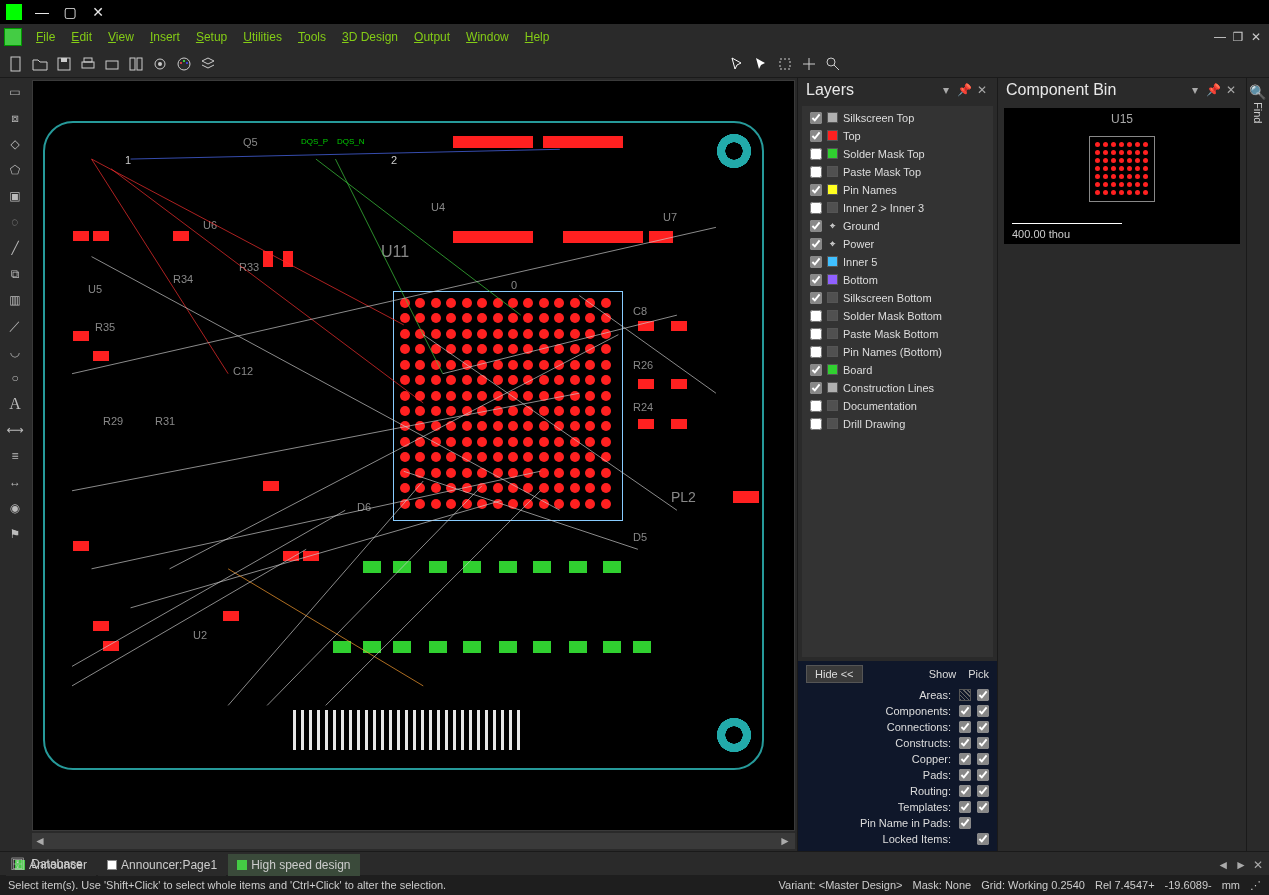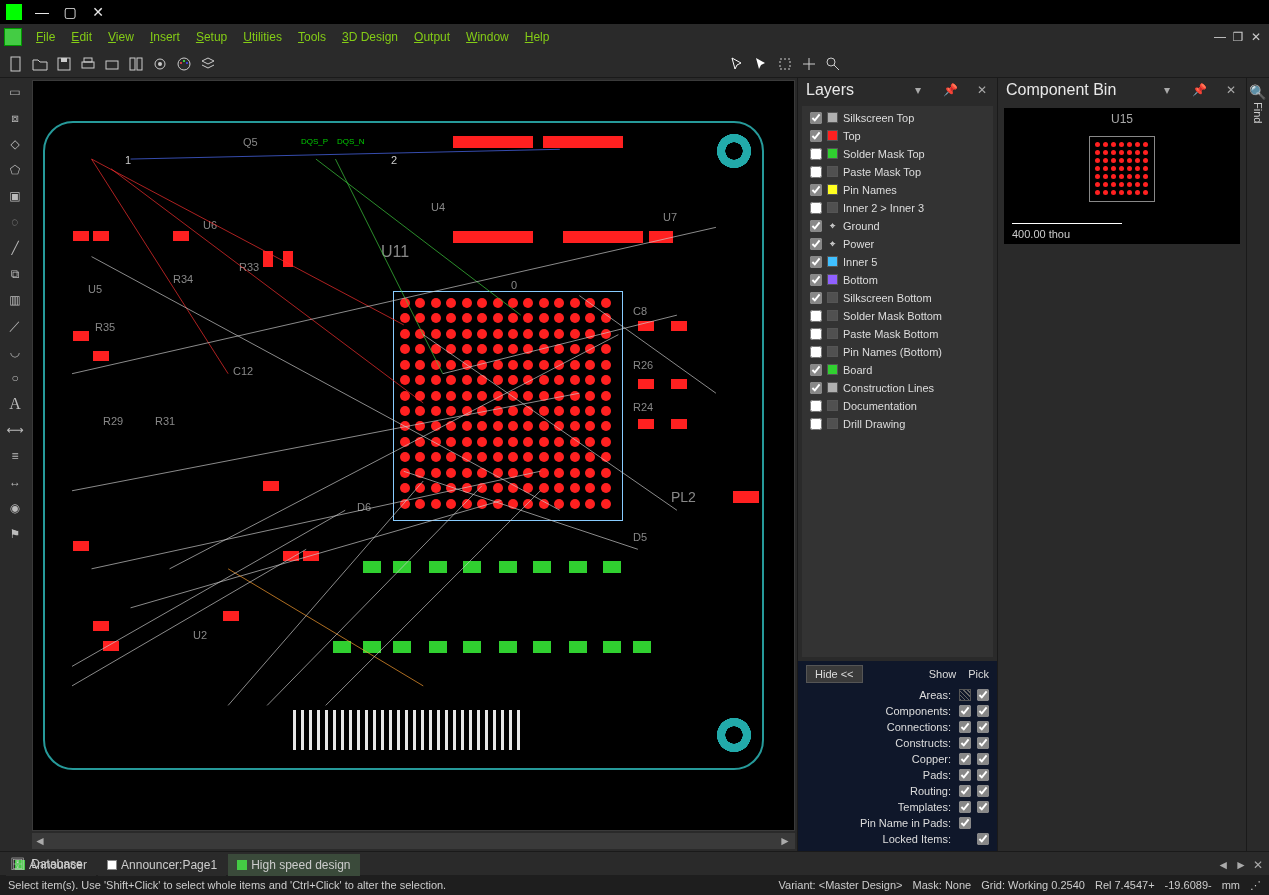--- a/index.html
+++ b/index.html
@@ -27,21 +27,21 @@
 .tabs-row { height:26px; display:flex; align-items:center; padding:0 6px; gap:2px; }
 .tab { display:flex; align-items:center; gap:4px; padding:3px 8px; background:#2a2a2a; color:#ccc; cursor:pointer; border:1px solid transparent; }
 .tab.active { background:#3a4a3a; }
 .tab .dot { width:10px;height:10px; }
 .tabs-row .tab-nav { margin-left:auto; display:flex; gap:6px; color:#aaa; }
 .db-row { height:22px; padding:0 10px; display:flex; align-items:center; color:#ccc; gap:6px; }
 .panels { width:450px; display:flex; background:#2a2a2a; border-left:1px solid #1a1a1a; }
 .panel { display:flex; flex-direction:column; border-right:1px solid #1a1a1a; }
 .panel.layers { width:200px; }
 .panel.compbin { flex:1;justify-content:space-between; }
-.panel-hdr { height:24px; display:flex; align-items:center; padding:0 8px; font-size:16px; color:#e8e8e8; gap:18px; }
+.panel-hdr { height:24px; display:flex; align-items:center; padding:0 8px; font-size:16px; color:#e8e8e8; gap:4px; }
 .panel-hdr .spacer { flex:1; }
 .panel-hdr .hic { width:14px; text-align:center; cursor:pointer; color:#aaa; font-size:12px; }
 .layer-list { flex:1; overflow:auto; padding:6px 8px; background:#333; margin:4px; }
 .layer { display:flex; align-items:flex-start; gap:5px; height:18px; color:#ddd; font-size:11px; cursor:pointer; white-space:nowrap; }
 .layer input[type=checkbox] { width:12px;height:12px;accent-color:#888; }
 .layer .sw { width:11px;height:11px;border:1px solid #555;flex-shrink:0; }
 .layer .special-sw { width:11px;height:11px;flex-shrink:0;display:flex;align-items:center;justify-content:center;color:#fff;font-size:10px;line-height:1; }
 .layer-opts { background:#0f172a; padding:4px 8px; font-size:11px; }
 .layer-opts .top-row { display:flex; align-items:center; margin-bottom:4px; }
 .layer-opts .top-row button { background:#3a3a3a; color:#ddd; border:1px solid #555; padding:2px 8px; cursor:pointer; font-size:11px; }

